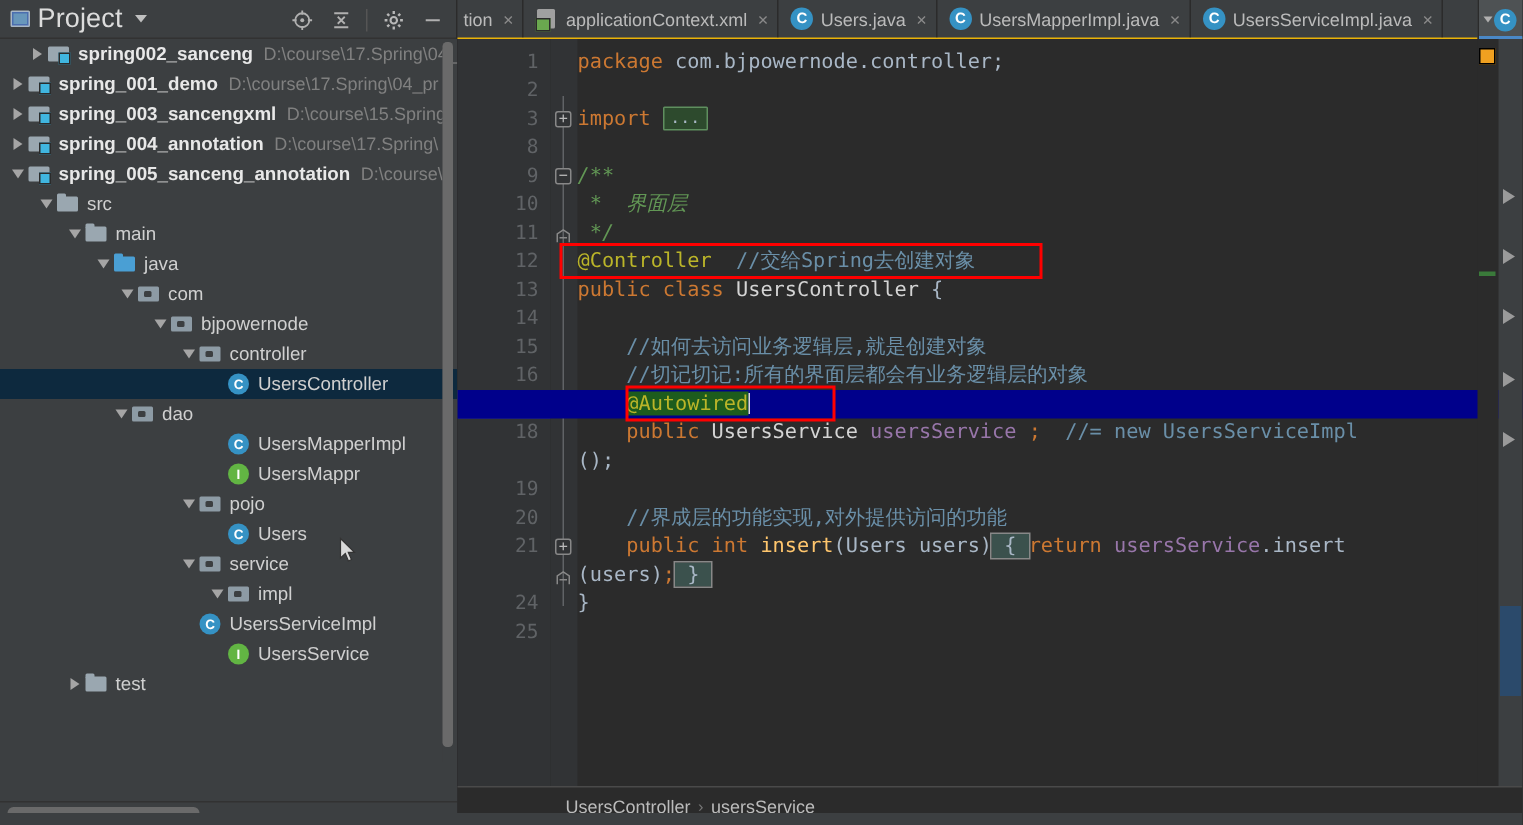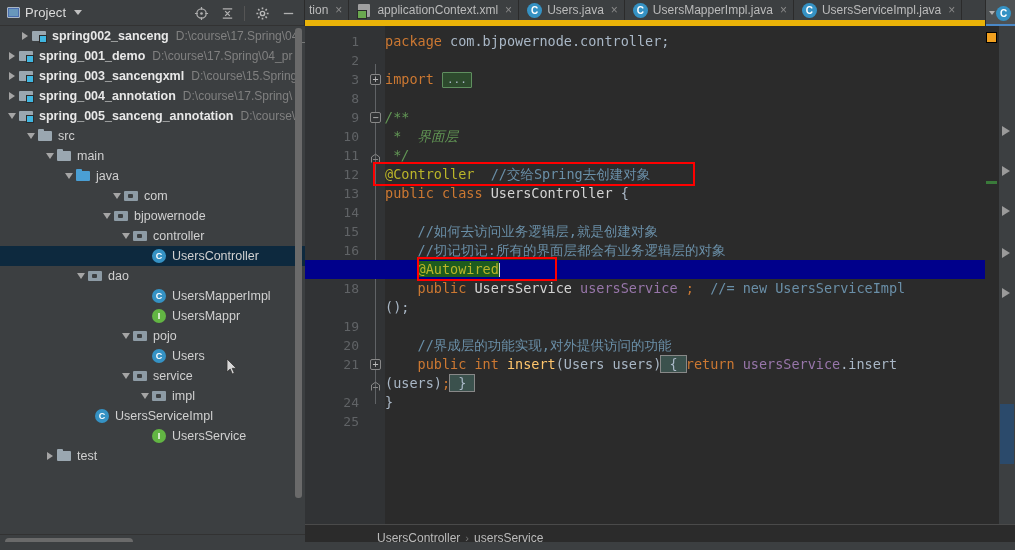--- a/index.html
+++ b/index.html
@@ -33,21 +33,21 @@
     border-radius: 1px;
     background: #4b6eaf;
     position: relative;
   }
   .proj-box::after {
     content: ""; position: absolute;
     left: 1px; top: 1px; right: 1px; bottom: 1px;
     background: #6897bb;
   }
   #project-label {
-    color: #dcdcdc; font-size: 13px;
+    color: #dcdcdc; font-size: 18px;
     letter-spacing: .1px;
   }
   .caret-down {
     width: 0; height: 0;
     border-left: 4px solid transparent;
     border-right: 4px solid transparent;
     border-top: 5px solid #c0c0c0;
     margin-left: 3px;
   }
   .tb-icons {
@@ -206,21 +206,21 @@
     position: absolute; left: 305px; top: 0;
     width: 710px; height: 550px;
     background: #2b2b2b;
   }
   #tabbar {
     position: relative;
     height: 26px;
     background: #3c3f41;
     display: flex; align-items: stretch;
     overflow: hidden;
-    border-bottom: 6px solid #eab308;
+    border-bottom: 1px solid #eab308;
   }
   .tab {
     display: flex; align-items: center;
     padding: 0 6px 0 8px;
     gap: 5px;
     font-size: 12px; color: #bbbbbb;
     border-right: 1px solid #2b2b2b;
     position: relative;
     white-space: nowrap;
   }
@@ -515,21 +515,21 @@
           <span class="ic ic-folder"></span>
           <span class="t-name">main</span>
         </div>
         <div class="tree-row" style="padding-left: 62px;">
           <span class="tw open">
             <i></i>
           </span>
           <span class="ic ic-srcfolder"></span>
           <span class="t-name">java</span>
         </div>
-        <div class="tree-row" style="padding-left: 110px; text-align: right;">
+        <div class="tree-row" style="padding-left: 78px; text-align: right;">
           <span class="tw open">
             <i></i>
           </span>
           <span class="ic ic-package"></span>
           <span class="t-name">com</span>
         </div>
         <div class="tree-row" style="padding-left: 100px;">
           <span class="tw open">
             <i></i>
           </span>
@@ -584,21 +584,21 @@
           <span class="ic ic-package"></span>
           <span class="t-name">service</span>
         </div>
         <div class="tree-row" style="padding-left: 138px;">
           <span class="tw open">
             <i></i>
           </span>
           <span class="ic ic-package"></span>
           <span class="t-name">impl</span>
         </div>
-        <div class="tree-row" style="padding-left: 81px;">
+        <div class="tree-row" style="padding-left: 119px;">
           <span class="tw"></span>
           <span class="ic ic-class"></span>
           <span class="t-name">UsersServiceImpl</span>
         </div>
         <div class="tree-row" style="padding-left: 138px;">
           <span class="tw"></span>
           <span class="ic ic-interface"></span>
           <span class="t-name">UsersService</span>
         </div>
         <div class="tree-row" style="padding-left: 43px;">

